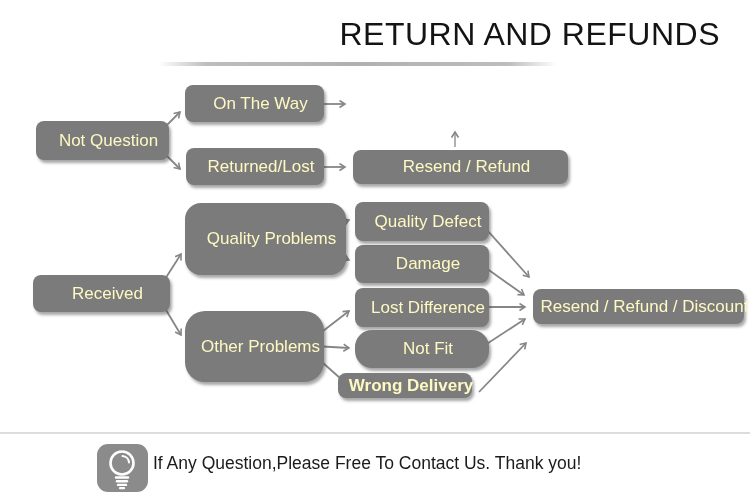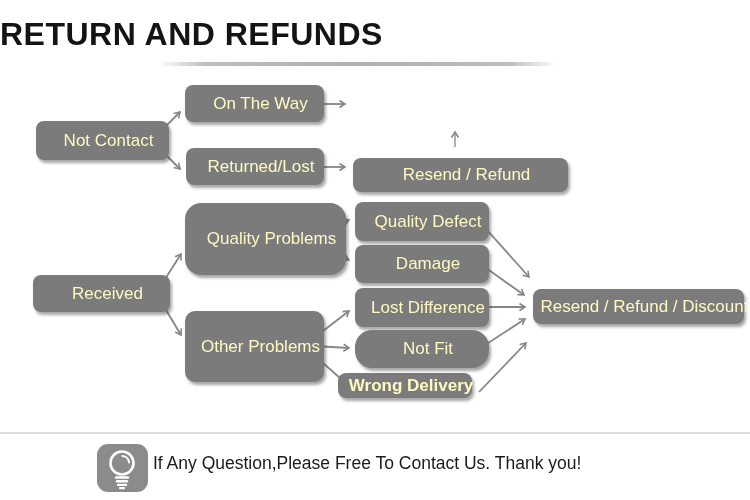--- a/index.html
+++ b/index.html
@@ -1,41 +1,41 @@
 <!DOCTYPE html>
 <html><head>
 <meta charset="utf-8">
 <style>
   html,body{margin:0;padding:0;background:#ffffff;}
   .stage{
     position:relative;width:750px;height:500px;background:#ffffff;overflow:hidden;
     font-family:"Liberation Sans","DejaVu Sans",sans-serif;
   }
   .title{
-    position:absolute;left:0;top:16px;width:720px;text-align:left;
-    font-size:32px;letter-spacing:0.5px;color:#141414;font-weight:700;
+    position:absolute;left:0;top:16px;width:720px;text-align:right;
+    font-size:32px;letter-spacing:0.5px;color:#141414;font-weight:400;
   }
   .title-underline{
     position:absolute;left:158px;top:62px;width:399px;height:4px;border-radius:2px;
     background:linear-gradient(to right,rgba(190,190,190,0) 0%,rgba(178,178,178,0.85) 12%,rgba(172,172,172,0.95) 50%,rgba(178,178,178,0.85) 88%,rgba(190,190,190,0) 100%);
     filter:blur(0.7px);
   }
   .node{
     position:absolute;display:flex;align-items:center;justify-content:center;
     background:#7b7b7b;color:#fef9c3;font-size:17px;white-space:nowrap;
     border-radius:8px;box-shadow:2px 3px 3px rgba(60,60,60,0.45);padding-left:12px;
   }
   .n-not-received{left:36px;top:121px;width:121px;height:39px;}
   .n-on-the-way{left:185px;top:85px;width:127px;height:37px;}
   .n-returned-lost{left:186px;top:148px;width:126px;height:37px;}
   .n-please-wait{left:353px;top:90px;width:202px;height:35px;}
-  .n-resend-refund{left:353px;top:150px;width:203px;height:34px;margin-top:8px;}
+  .n-resend-refund{left:353px;top:150px;width:203px;height:34px;}
   .n-received{left:33px;top:275px;width:125px;height:37px;}
   .n-quality-problems{left:185px;top:203px;width:149px;height:72px;border-radius:16px;}
-  .n-other-problems{left:185px;top:311px;width:127px;height:71px;border-radius:10px;}
+  .n-other-problems{left:185px;top:311px;width:127px;height:71px;border-radius:20px;}
   .n-quality-defect{left:355px;top:202px;width:122px;height:39px;}
   .n-damage{left:355px;top:245px;width:122px;height:38px;}
   .n-color-difference{left:355px;top:288px;width:122px;height:39px;}
   .n-not-fit{left:355px;top:330px;width:122px;height:38px;border-radius:17px;}
   .n-wrong-delivery{left:338px;top:373px;width:122px;height:25px;font-weight:bold;}
   .n-resend-discount{left:533px;top:289px;width:199px;height:35px;}
   .arrows{position:absolute;left:0;top:0;width:750px;height:500px;pointer-events:none;}
   .separator{position:absolute;left:0;top:432px;width:750px;height:2px;background:#dcdcdc;}
   .footer-icon{
     position:absolute;left:97px;top:444px;width:51px;height:48px;border-radius:11px;
@@ -74,21 +74,21 @@
       <line x1="314" y1="346" x2="349" y2="348" marker-end="url(#ah)"></line>
       <line x1="314" y1="355" x2="349" y2="386" marker-end="url(#ah)"></line>
       <line x1="479" y1="221" x2="529" y2="277" marker-end="url(#ah)"></line>
       <line x1="479" y1="263" x2="524" y2="295" marker-end="url(#ah)"></line>
       <line x1="479" y1="307" x2="525" y2="307" marker-end="url(#ah)"></line>
       <line x1="479" y1="349" x2="525" y2="319" marker-end="url(#ah)"></line>
       <line x1="479" y1="392" x2="526" y2="343" marker-end="url(#ah)"></line>
     </g>
   </svg>
 
-  <div class="node n-not-received">Not Contact</div>
+  <div class="node n-not-received">Not Question</div>
   <div class="node n-on-the-way">On The Way</div>
   <div class="node n-returned-lost">Returned/Lost</div>
   <div class="node n-resend-refund">Resend / Refund</div>
   <div class="node n-received">Received</div>
   <div class="node n-quality-problems">Quality Problems</div>
   <div class="node n-other-problems">Other Problems</div>
   <div class="node n-damage">Damage</div>
   <div class="node n-quality-defect">Quality Defect</div>
   <div class="node n-color-difference">Lost Difference</div>
   <div class="node n-not-fit">Not Fit</div>

